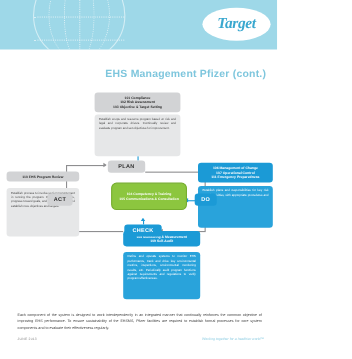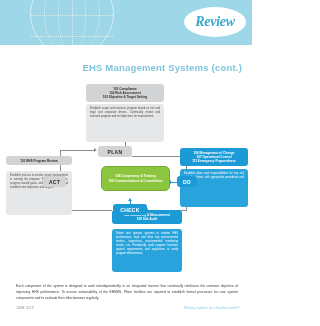--- a/index.html
+++ b/index.html
@@ -159,25 +159,25 @@
 <div class="page">
 
   <div class="header">
     <div class="globe">
       <div class="globe-v"></div>
 
       <div class="globe-h h2"></div>
       <div class="globe-h h3"></div>
     </div>
     <div class="logo">
-      <span class="logo-text">Review</span>
+      <span class="logo-text">Target</span>
     </div>
   </div>
 
-  <div class="title">EHS Management Systems (cont.)</div>
+  <div class="title">EHS Management Pfizer (cont.)</div>
 
   <div class="diagram">
 
     <div class="ln h" style="left:60px;top:68px;width:36px;"></div>
     <div class="ln v" style="left:60px;top:68px;height:30px;"></div>
     <div class="arw r" style="left:94px;top:66px;"></div>
 
     <div class="ln h" style="left:60px;top:128px;width:52px;"></div>
     <div class="ln v" style="left:60px;top:106px;height:23px;"></div>
     <div class="arw u" style="left:58px;top:103px;"></div>

